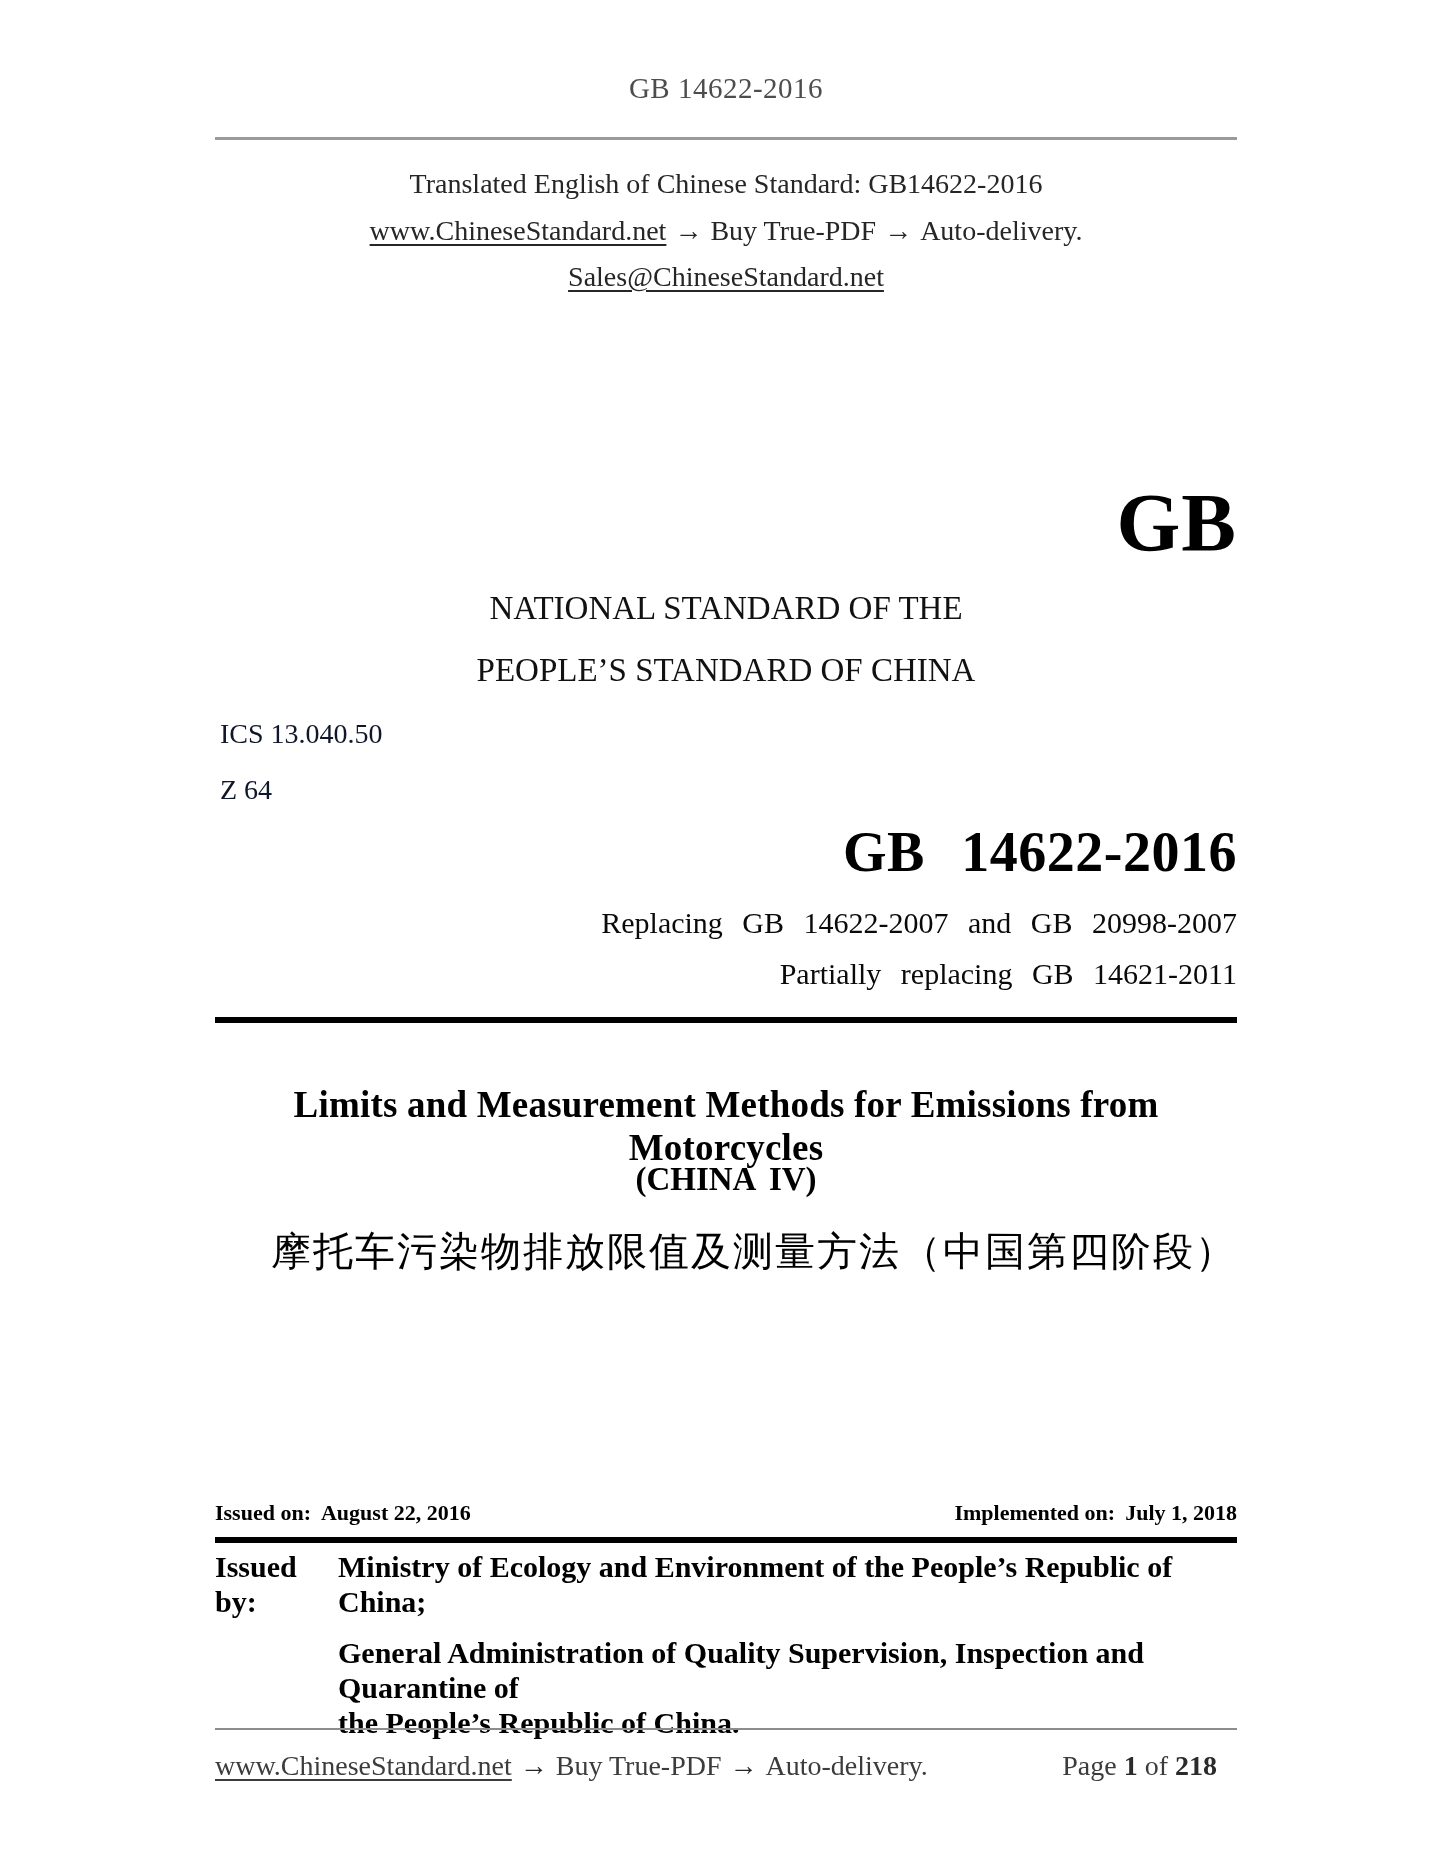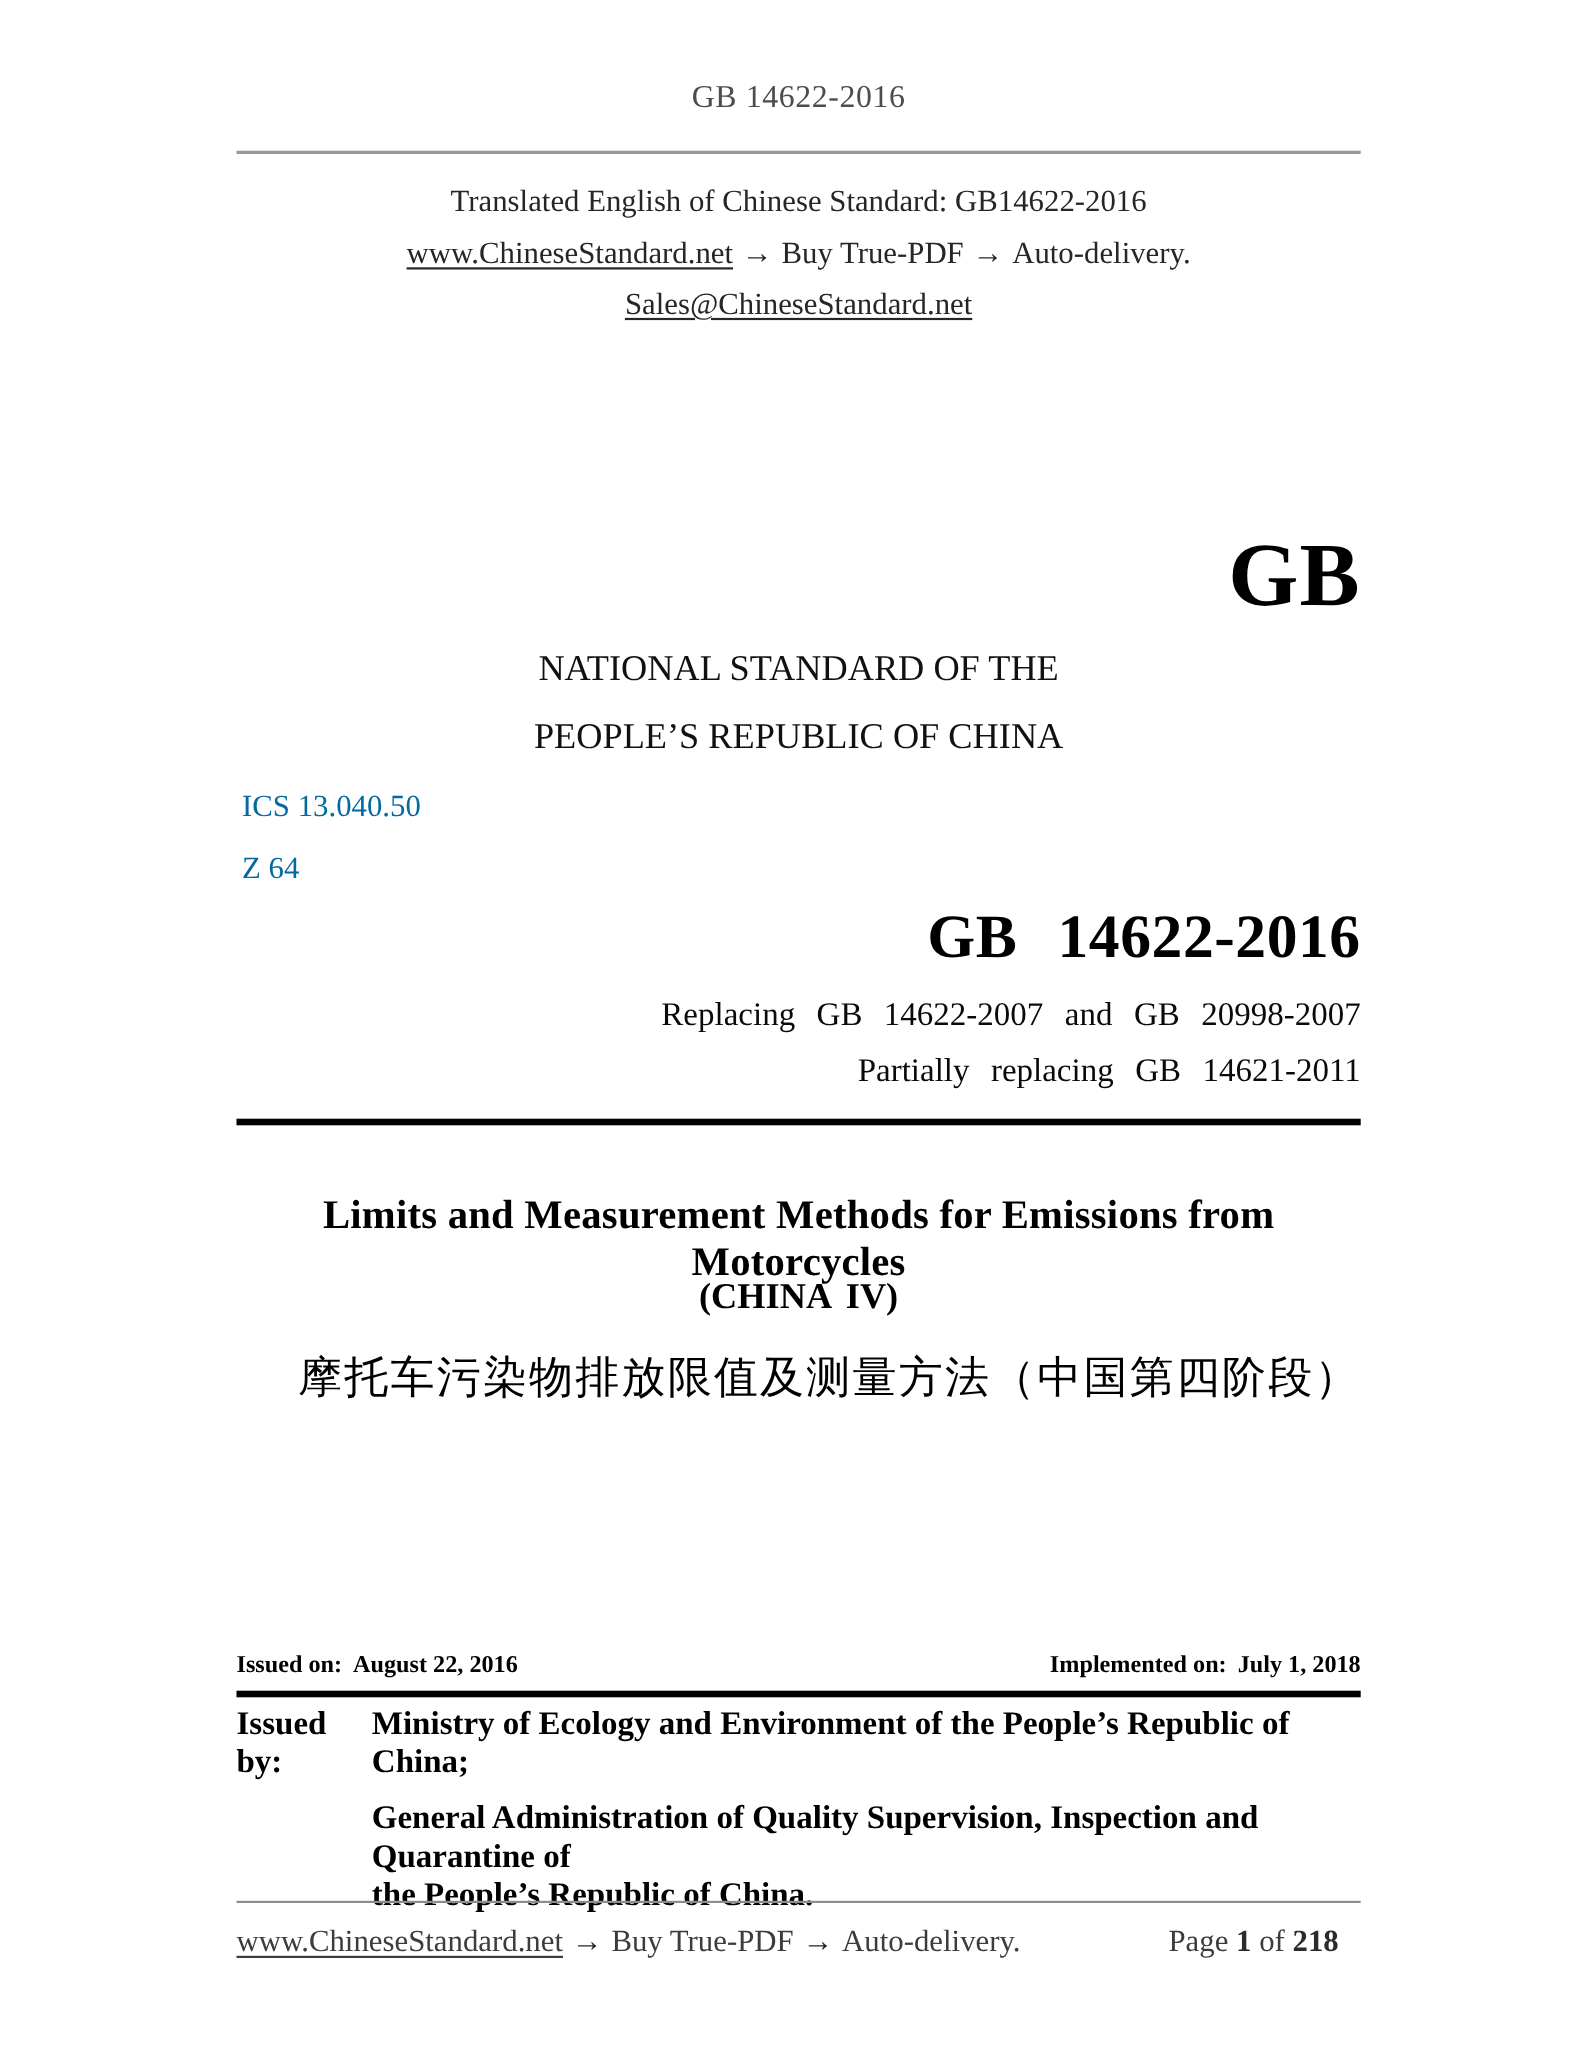--- a/index.html
+++ b/index.html
@@ -63,21 +63,21 @@
     text-align: center;
     font-size: 33px;
     color: #111;
   }
   .nat-1 { top: 590px; }
   .nat-2 { top: 652px; }
 
   .left-code {
     left: 220px;
     font-size: 28px;
-    color: #0369a1;
+    color: #0f172a;
   }
   .ics { top: 718px; }
   .zcode { top: 774px; }
 
   .std-number {
     top: 824px;
     text-align: right;
     font-size: 56px;
     font-weight: bold;
     line-height: 1;
@@ -177,21 +177,21 @@
 
   <div class="abs col intro-line intro-1">Translated English of Chinese Standard: GB14622-2016</div>
 
   <div class="abs col intro-line intro-2"><span class="link">www.ChineseStandard.net</span><span class="arrow">→</span><span>Buy True-PDF</span><span class="arrow">→</span><span>Auto-delivery.</span></div>
 
   <div class="abs col intro-line intro-3"><span class="link">Sales@ChineseStandard.net</span></div>
 
   <div class="abs col national nat-1">NATIONAL STANDARD OF THE</div>
 
   <div class="abs col gb-mark">GB</div>
-  <div class="abs col national nat-2">PEOPLE’S REPUBLIC OF CHINA</div>
+  <div class="abs col national nat-2">PEOPLE’S STANDARD OF CHINA</div>
 
   <div class="abs left-code ics">ICS 13.040.50</div>
   <div class="abs left-code zcode">Z 64</div>
 
   <div class="abs col std-number">GB 14622-2016</div>
 
   <div class="abs col replacing rep-1">Replacing GB 14622-2007 and GB 20998-2007</div>
   <div class="abs col replacing rep-2">Partially replacing GB 14621-2011</div>
 
   <div class="abs col rule-thick rule-mid"></div>

